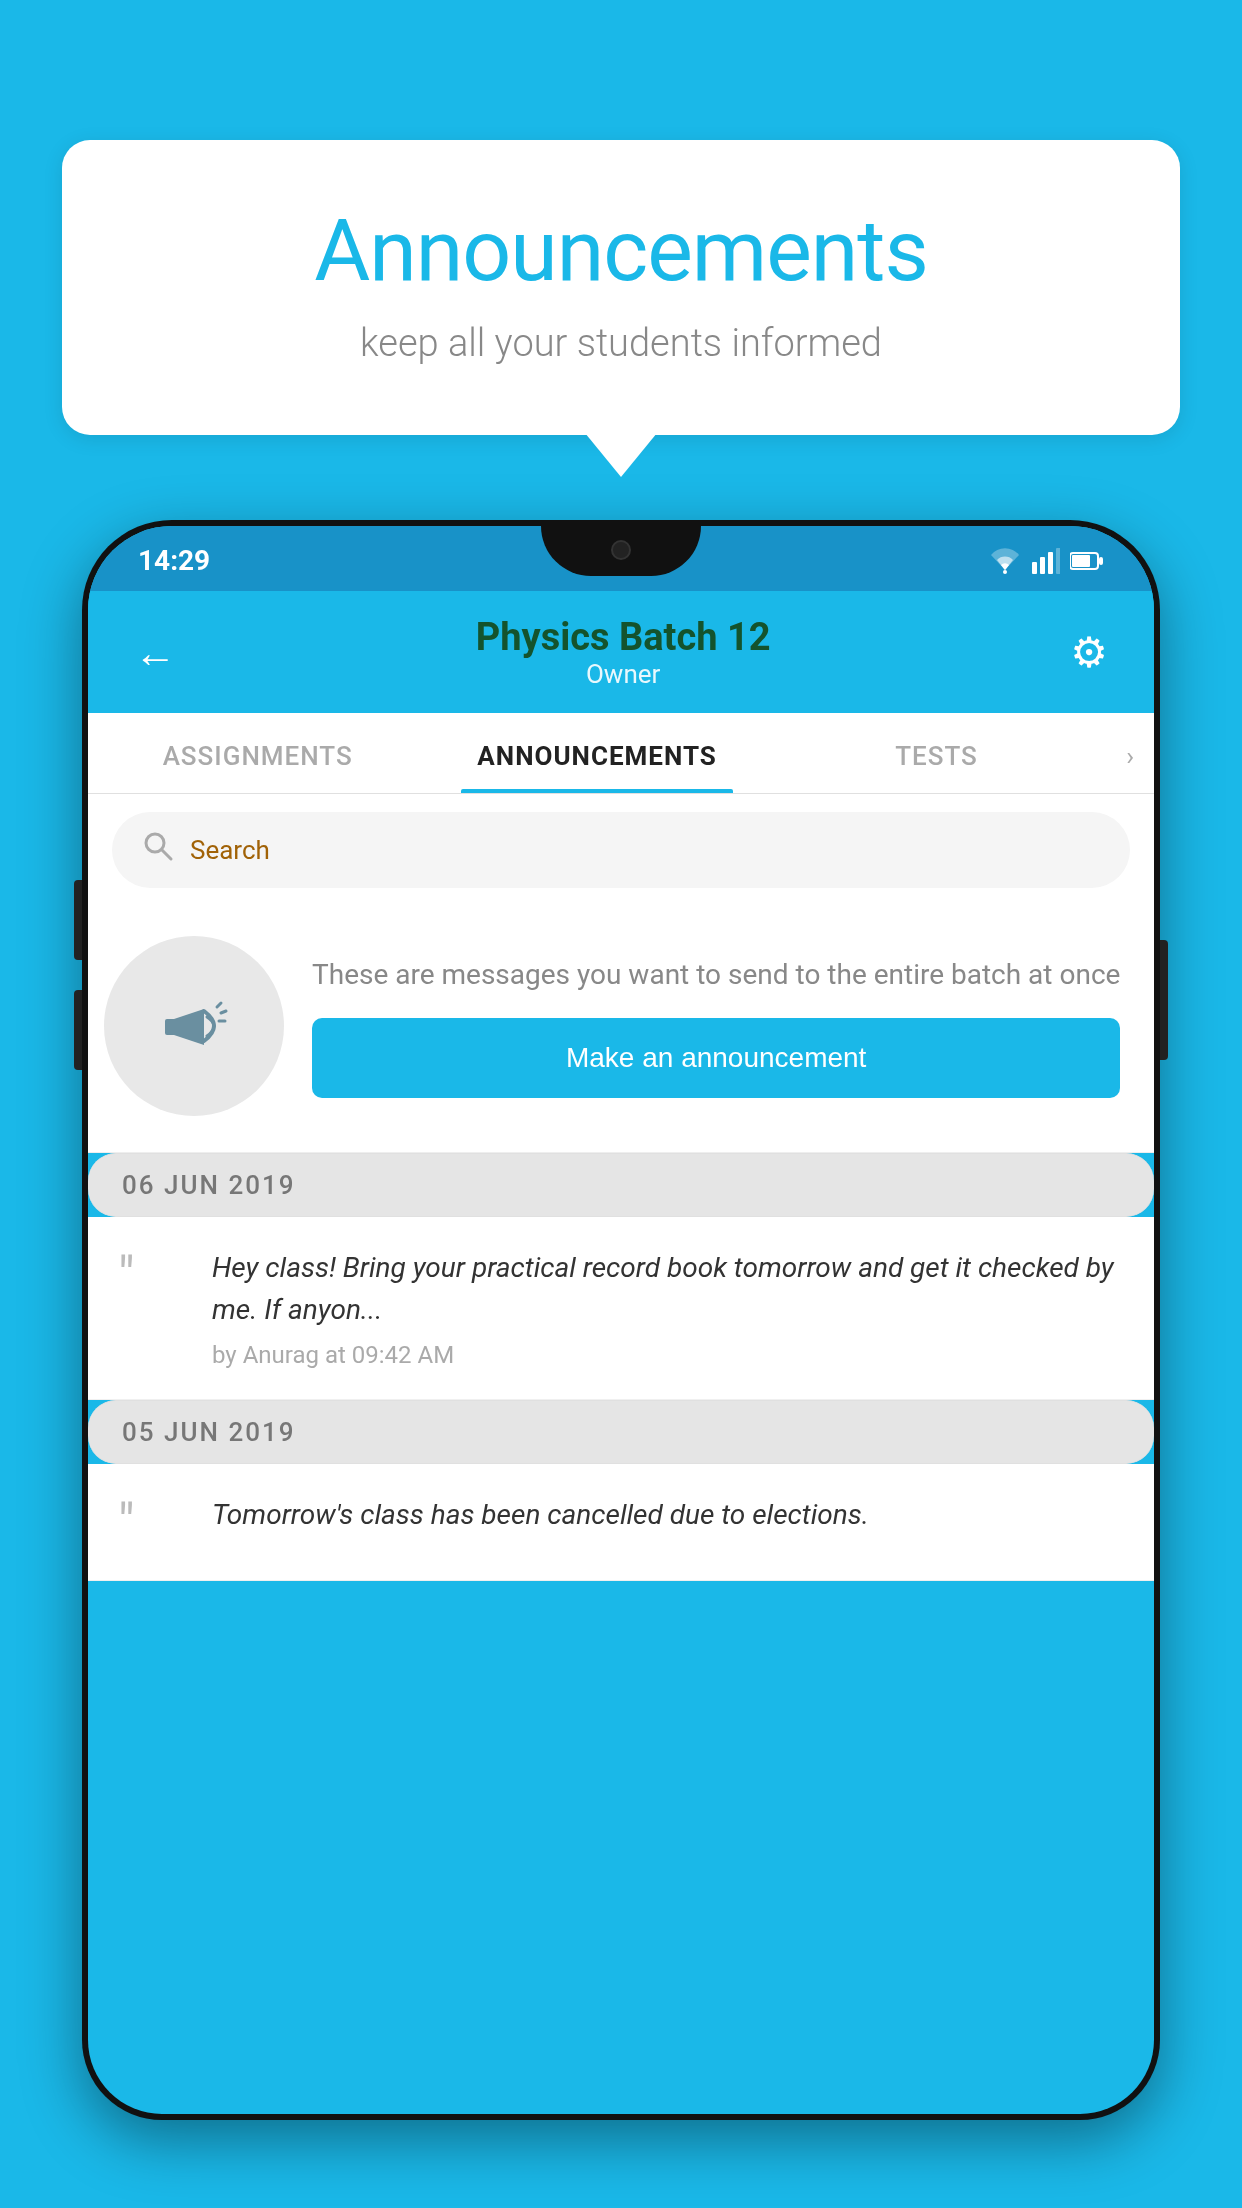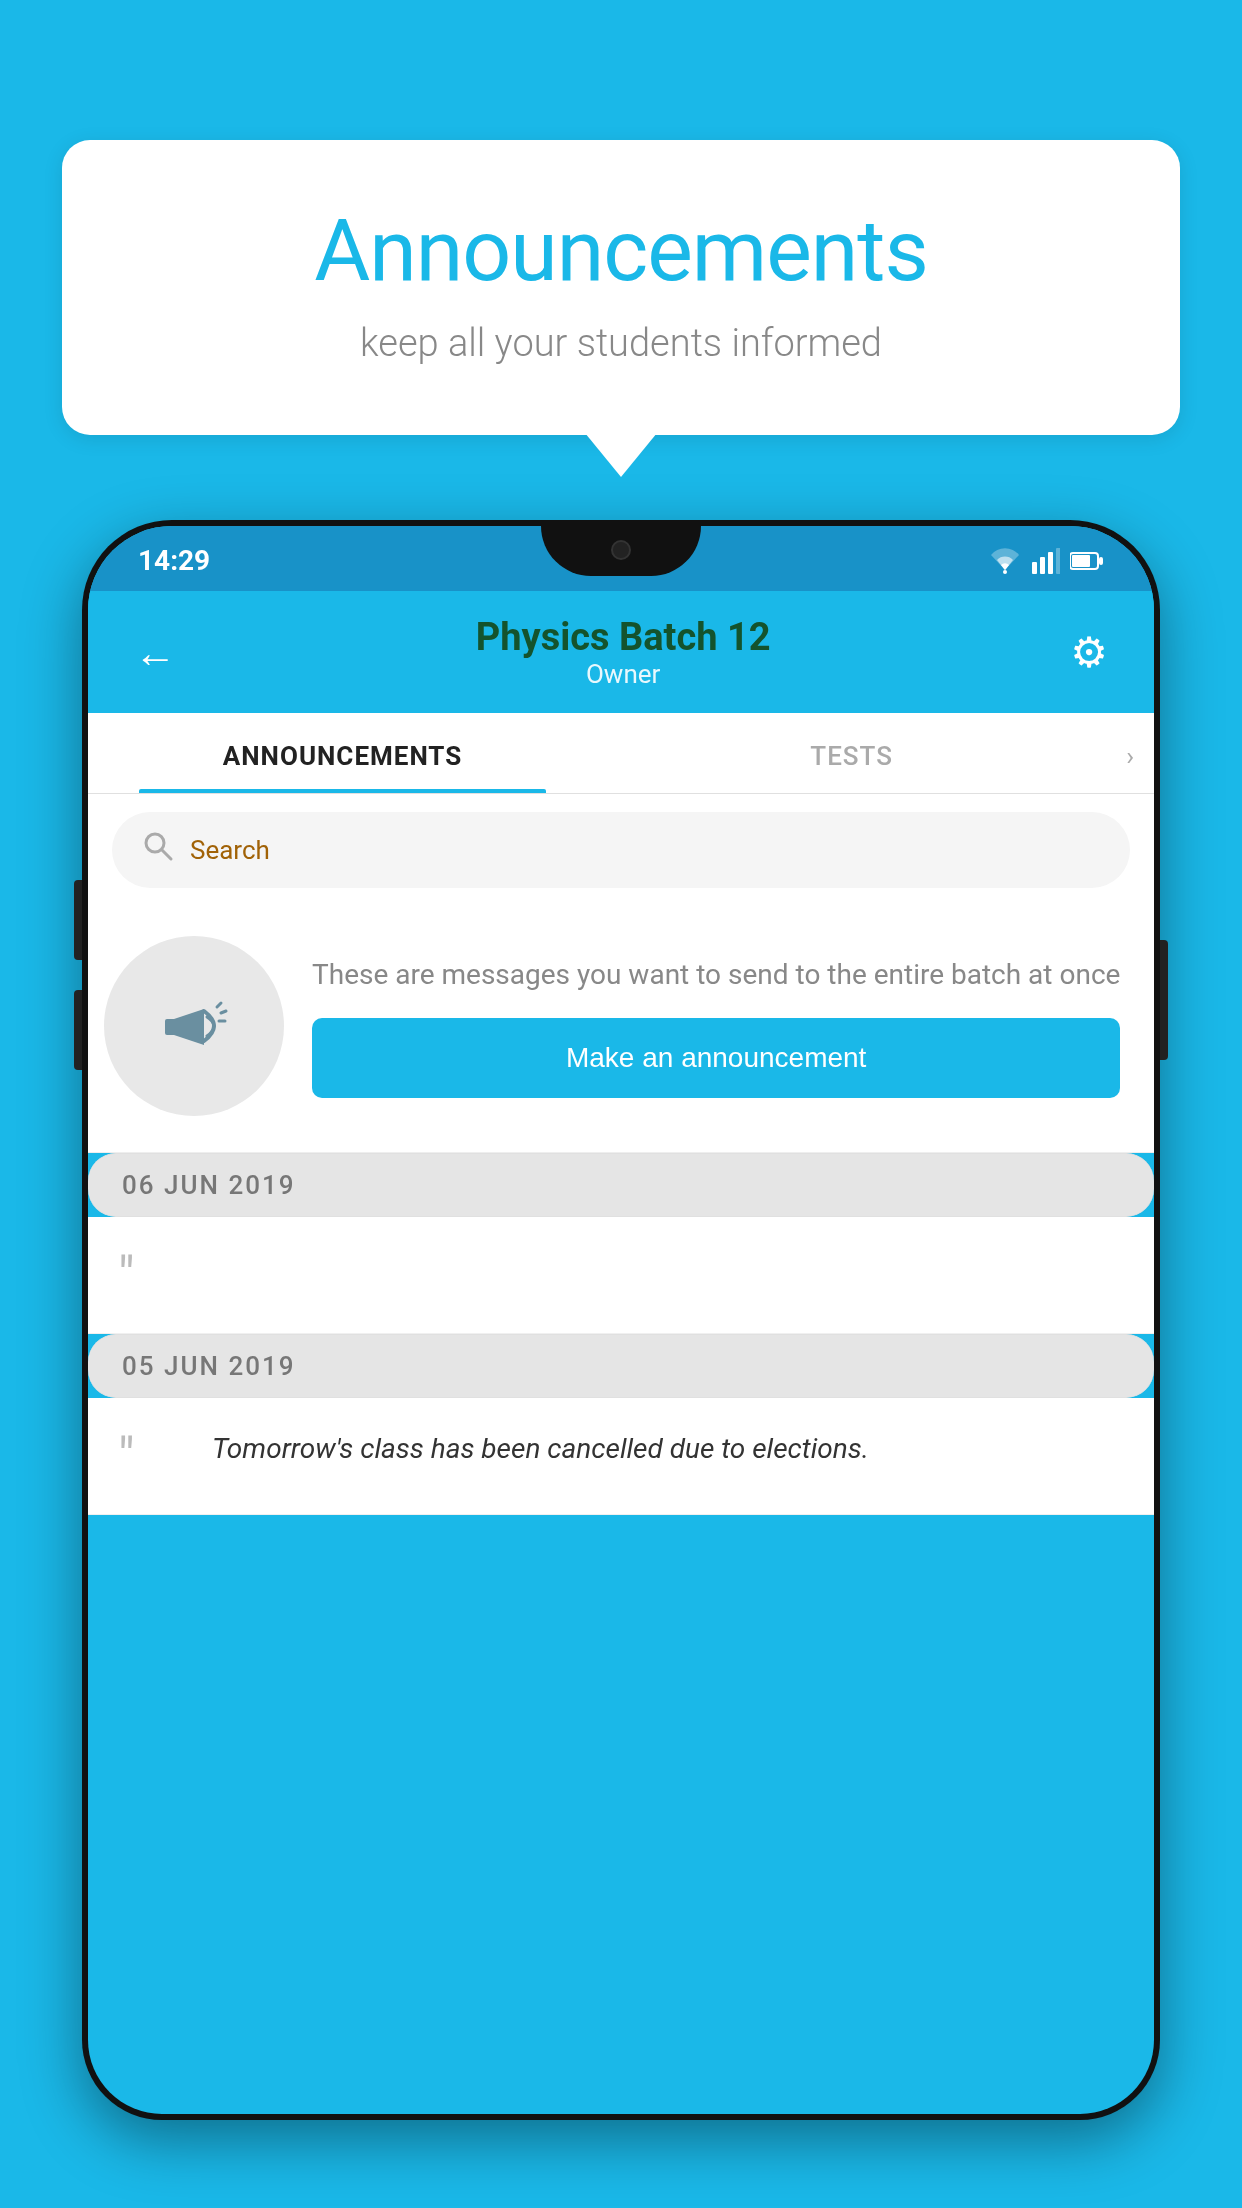--- a/index.html
+++ b/index.html
@@ -389,20 +389,23 @@
       <div class="app-bar">
         <span class="app-bar-back">←</span>
         <div class="app-bar-title">
           <div class="app-bar-title-text">Physics Batch 12</div>
           <div class="app-bar-subtitle-text">Owner</div>
         </div>
         <span class="app-bar-gear">⚙</span>
       </div>
 
       <div class="tabs-bar">
+        <div class="tab-item">
+          <span>ASSIGNMENTS</span>
+        </div>
         <div class="tab-item active">
           <span>ANNOUNCEMENTS</span>
         </div>
         <div class="tab-item">
           <span>TESTS</span>
         </div>
         <div class="tab-item-more">›</div>
       </div>
 
       <div class="search-bar-container">
@@ -433,20 +436,24 @@
         <div class="promo-right">
           <div class="promo-text">These are messages you want to send to the entire batch at once</div>
           <button class="make-announcement-btn">Make an announcement</button>
         </div>
       </div>
 
       <div class="date-divider">06  JUN  2019</div>
 
       <div class="announcement-item">
         <div class="quote-icon">"</div>
+        <div class="announcement-content">
+          <div class="announcement-text">Hey class! Bring your practical record book tomorrow and get it checked by me. If anyon...</div>
+          <div class="announcement-meta">by Anurag at 09:42 AM</div>
+        </div>
       </div>
 
       <div class="date-divider">05  JUN  2019</div>
 
       <div class="announcement-item">
         <div class="quote-icon">"</div>
         <div class="announcement-content">
           <div class="announcement-text">Tomorrow's class has been cancelled due to elections.</div>
         </div>
       </div>

